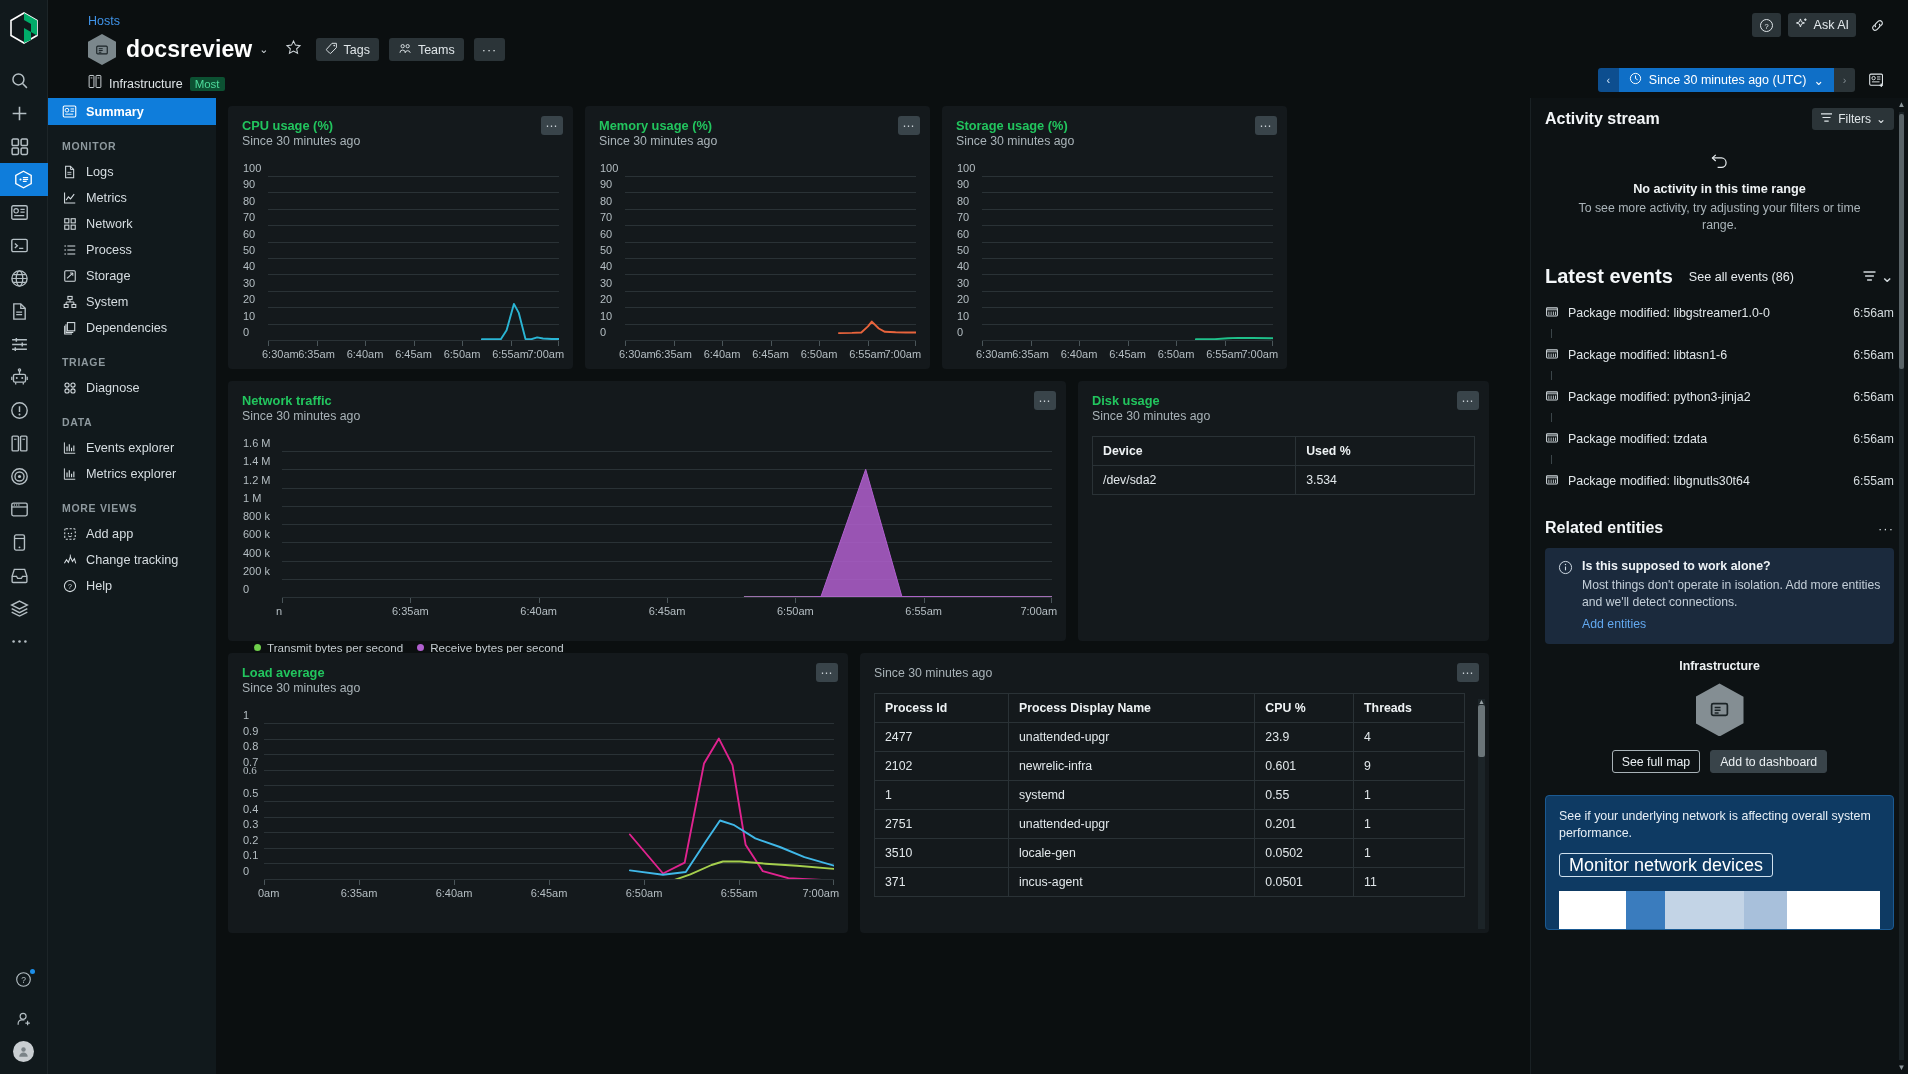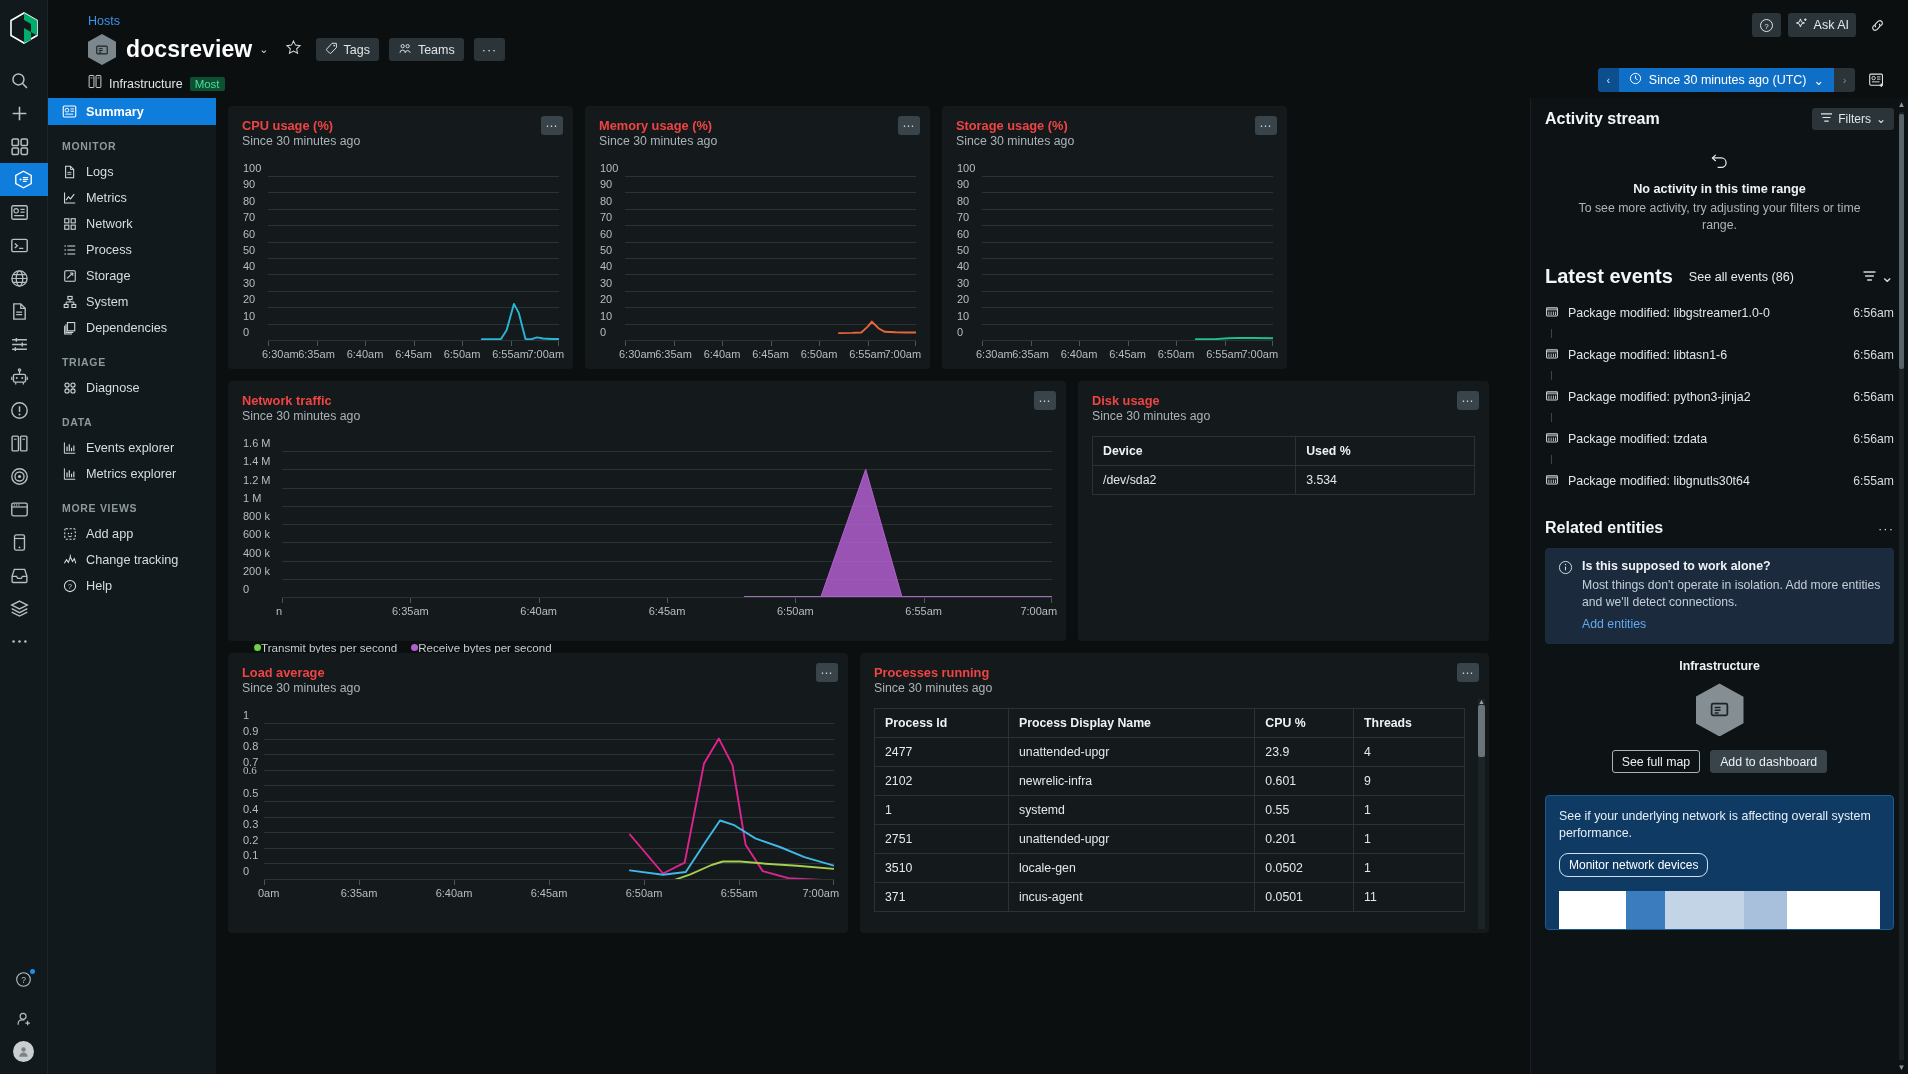--- a/index.html
+++ b/index.html
@@ -88,38 +88,38 @@
   .nav-item.active { background: #0f7ddb; color: #fff; font-weight: 600; height: 27px; }
   .nav-item .ni { width: 15px; height: 15px; display:flex; align-items:center; justify-content:center; flex:0 0 15px;}
   .nav-section { font-size: 10.5px; letter-spacing: .7px; color: #8e999e; padding: 15px 0 7px 14px; font-weight: 600;}
 
   
   .dash { flex: 1 1 auto; display: flex; min-width: 0; background:#0b0f10; padding: 8px 0 0 12px; gap: 12px; }
   .panels { flex: 1 1 auto; min-width: 0; display:flex; flex-direction:column; gap: 12px; overflow:hidden; }
   .prow { display: flex; gap: 12px; }
 
   .card { background: #14191c; border-radius: 4px; position: relative; padding: 12px 14px 8px 14px; }
-  .card-title { font-size: 12.8px; font-weight: 700; color: #ef4444; }
+  .card-title { font-size: 12.8px; font-weight: 700; color: #22c55e; }
   .card-sub { font-size: 12.3px; color: #a9b3b8; margin-top: 1px; }
   .card-menu {
     position: absolute; top: 10px; right: 10px; width: 22px; height: 19px; border-radius: 3px;
     background: #39444a; color: #c8d0d4; display:flex; align-items:center; justify-content:center;
     font-size: 12px; letter-spacing: 1px; line-height: 8px; cursor: pointer;
   }
 
   
   .chart-wrap { position: relative; margin-top: 14px; }
   .plot { position: relative; }
   .gl { position: absolute; left: 0; right: 0; height: 1px; background: #2a3236; }
   .ytick { position: absolute; left: 0; font-size: 11px; color: #b5bec3; transform: translateY(-100%); padding-left:1px;}
   .xaxis { position: relative; border-top: 1px solid #2a3236; margin-top: 0; }
   .xtick { position:absolute; top: 0; width:1px; height:5px; background:#4a5559;}
   .xlab { position: absolute; top: 7px; font-size: 11px; color: #b5bec3; transform: translateX(-50%); white-space: nowrap; }
   .legend { display:flex; gap: 14px; margin-top: 22px; padding-left: 12px;}
-  .legend-item { display:flex; align-items:center; gap: 0; font-size: 11.6px; color: #c4ccd0;}
+  .legend-item { display:flex; align-items:center; gap: 6px; font-size: 11.6px; color: #c4ccd0;}
   .lg-dot { width: 7px; height: 7px; border-radius: 50%; }
 
   
   table.dt { width: 100%; border-collapse: collapse; margin-top: 13px; }
   table.dt th, table.dt td {
     border: 1px solid #2a3236; font-size: 12.3px; text-align: left;
     padding: 7px 10px; color: #e2e8eb; font-weight: 400;
   }
   table.dt th { font-weight: 600; color: #eef2f4; }
 
@@ -148,21 +148,21 @@
   .callout-a { font-size: 12.3px; color:#62a8ef; margin-top: 7px; cursor:pointer;}
   .infra-lbl { text-align:center; font-size: 12.4px; font-weight:700; color:#eef2f4; margin-top: 15px; }
   .hex-big { width: 48px; height: 53px; margin: 10px auto 0 auto; position: relative; display:flex;align-items:center;justify-content:center;}
   .hex-big .hx { position:absolute; inset:0; background:#848e93; clip-path: polygon(50% 0%, 100% 25%, 100% 75%, 50% 100%, 0% 75%, 0% 25%); }
   .hex-big svg { position:relative; z-index:2;}
   .map-btns { display:flex; justify-content:center; gap: 10px; margin-top: 14px;}
   .obtn { border:1px solid #a8b2b7; background:transparent; border-radius:3px; height:23px; padding: 0 9px; font-size:12.3px; color:#eaeff2; display:flex;align-items:center; cursor:pointer;}
   .obtn.fill { background:#39444a; border-color:#39444a;}
   .promo { background:#0e3a63; border:1px solid #1b5a92; border-radius:4px; margin-top: 22px; padding: 12px 13px 0 13px;}
   .promo-t { font-size:12.4px; color:#e6eef5; line-height:1.37;}
-  .promo-btn { border:1px solid #cfe0ee; border-radius:9px; height:24px; padding:0 9px; display:inline-flex; align-items:center; font-size:12px; color:#fff; margin-top:11px; cursor:pointer;}
+  .promo-btn { border:1px solid #cfe0ee; border-radius:3px; height:24px; padding:0 9px; display:inline-flex; align-items:center; font-size:18px; color:#fff; margin-top:11px; cursor:pointer;}
   .promo-img { height: 38px; background:#fff; margin-top: 14px; display:flex; align-items:flex-end;}
   .promo-img i { display:block; height: 100%;}
 
   
   .vscroll { position:absolute; top: 0; right: 2px; width: 9px; height: 100%; }
   .vscroll .track { position:absolute; top: 14px; bottom: 14px; left:2px; width: 5px; background: #1a2226; }
   .vscroll .thumb { position:absolute; left:2px; width: 5px; background: #596367; border-radius: 2px; }
   .vscroll .arw { position:absolute; left:0; width:9px; text-align:center; font-size:8px; color:#8b959a;}
   .pscroll { position:absolute; top: 46px; right: 4px; bottom: 4px; width: 7px; }
   .pscroll .ptrack { position:absolute; inset:0; background:#1c2428;}
@@ -868,21 +868,20 @@
                     <div class="xtick" style="left: 380px;"></div>
                     <div class="xlab" style="left: 380px;">6:50am</div>
                     <div class="xtick" style="left: 475px;"></div>
                     <div class="xlab" style="left: 475px;">6:55am</div>
                     <div class="xtick" style="left: 569px;"></div>
                     <div class="xlab" style="left: 570px; transform: translateX(-86%);">7:00am</div>
                   </div>
                 </div>
               </div>
             <div class="card" style="width:629px;height:280px;overflow:hidden">
-              <div class="card-title">Processes running</div>
               <div class="card-sub">Since 30 minutes ago</div>
               <div class="card-menu">⋯</div>
               <table class="dt" id="proc-table" style="width:591px">
                   <tbody>
                     <tr>
                       <th>Process Id</th>
                       <th>Process Display Name</th>
                       <th>CPU %</th>
                       <th>Threads</th>
                     </tr>

